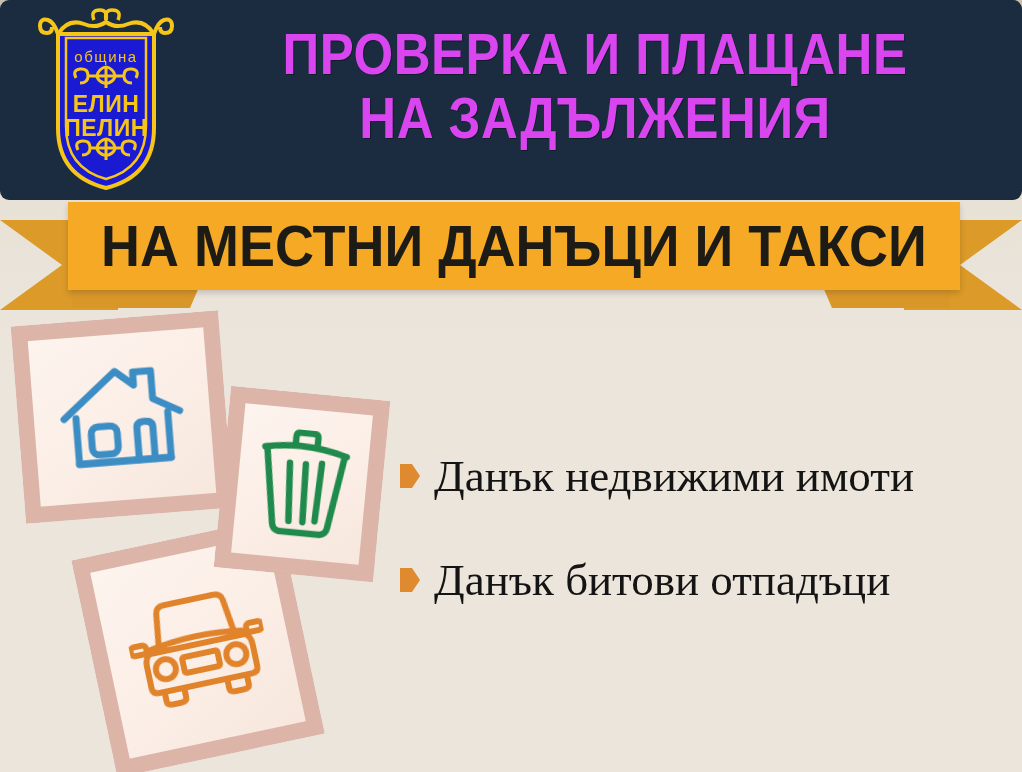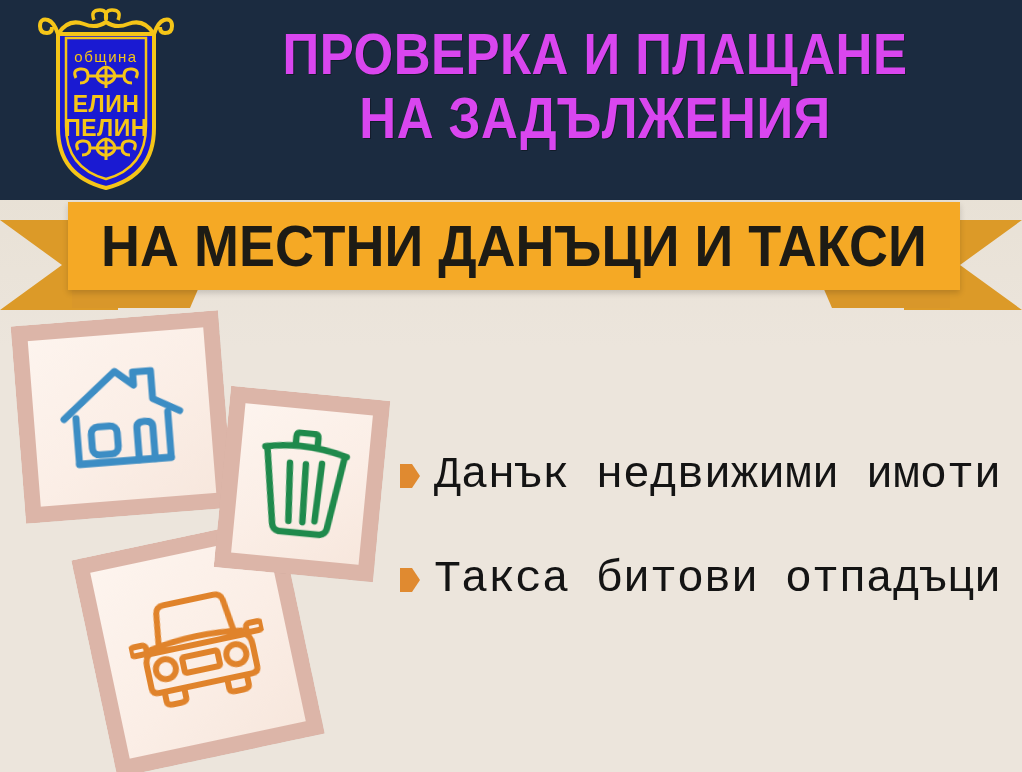--- a/index.html
+++ b/index.html
@@ -21,20 +21,21 @@
   }
 
   
   #header {
     position: absolute;
     left: 0; top: 0;
     width: 1022px;
     height: 200px;
     background: #1b2b40;
     z-index: 5;
+    border-radius: 9px;
   }
   #logo-wrap {
     position: absolute;
     left: 38px; top: 8px;
     width: 136px; height: 184px;
   }
   #header-titles {
     position: absolute;
     left: 185px;
     top: 22px;
@@ -162,21 +163,21 @@
   }
   .bullet {
     flex: 0 0 auto;
     width: 20px;
     height: 24px;
     margin-right: 14px;
     background: #e08a30;
     clip-path: polygon(0 0, 60% 0, 100% 50%, 60% 100%, 0 100%);
   }
   .list-label {
-    font-family: Liberation Mono, monospace;
+    font-family: Liberation Serif, serif;
     font-size: 45px;
     line-height: 50px;
     color: #141414;
     white-space: nowrap;
   }
 </style>
 </head>
 <body>
 
 <div id="poster">
@@ -282,17 +283,17 @@
     </div>
   </div>
 
   <div id="list">
     <div class="list-item">
       <span class="bullet"></span>
       <span class="list-label">Данък недвижими имоти</span>
     </div>
     <div class="list-item">
       <span class="bullet"></span>
-      <span class="list-label">Такса битови отпадъци</span>
+      <span class="list-label">Данък битови отпадъци</span>
     </div>
   </div>
 
 </div>
 
 </body></html>

